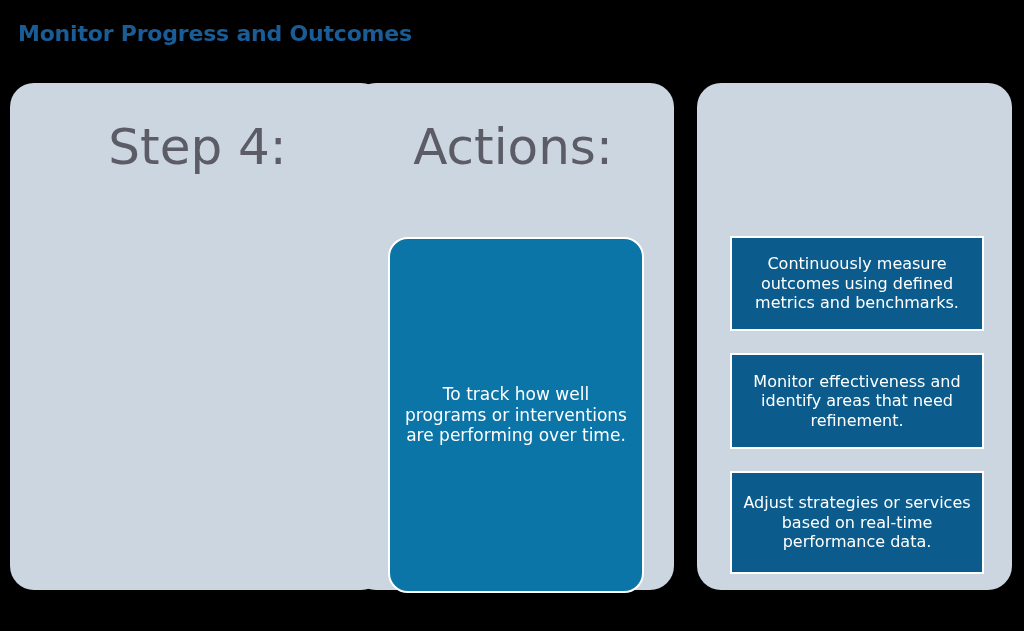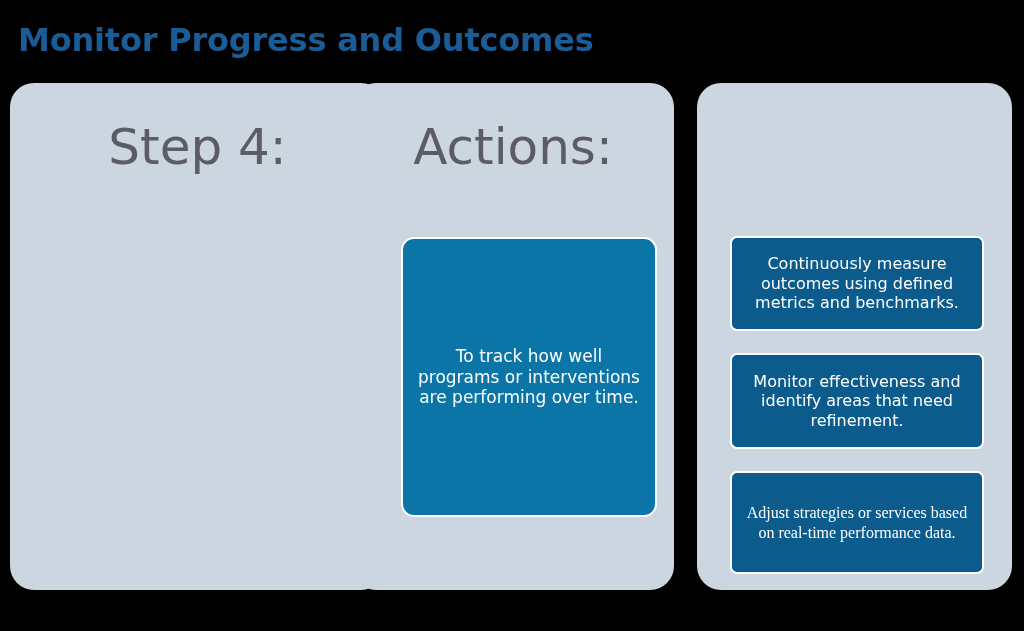--- a/index.html
+++ b/index.html
@@ -25,21 +25,21 @@
     background: #000000;
   }
 
   
   #slide-title {
     position: absolute;
     left: 18px;
     top: 21px;
     width: 900px;
     font-family: "DejaVu Sans", sans-serif;
-    font-size: 32px;
+    font-size: 22px;
     font-weight: 600;
     letter-spacing: -0.2px;
     color: #1A5C96;
     white-space: nowrap;
   }
 
   
   .card {
     position: absolute;
     top: 83px;
@@ -62,27 +62,27 @@
     font-size: 50px;
     font-weight: 400;
     line-height: 1.05;
     color: #5C5C66;
     white-space: nowrap;
   }
 
   
   #purpose-box {
     position: absolute;
-    left: 49px;
+    left: 36px;
     top: 154px;
     width: 256px;
-    height: 280px;
+    height: 356px;
     background: #0B75A8;
     border: 2px solid #FFFFFF;
-    border-radius: 13px;
+    border-radius: 20px;
     box-sizing: border-box;
     display: flex;
     align-items: center;
     justify-content: center;
   }
   #purpose-box-text {
     font-family: "DejaVu Sans", sans-serif;
     font-size: 17px;
     line-height: 1.22;
     color: #FFFFFF;
@@ -93,34 +93,34 @@
   
   #actions-list {
     position: absolute;
     left: 33px;
     top: 153px;
     width: 254px;
   }
   .action-box {
     background: #0B5C8C;
     border: 2px solid #FFFFFF;
-    border-radius: 7px;
+    border-radius: 0;
     box-sizing: border-box;
     color: #FFFFFF;
     font-family: "DejaVu Sans", sans-serif;
     font-size: 16px;
     line-height: 1.21;
     text-align: center;
     display: flex;
     align-items: center;
     justify-content: center;
     padding: 7px 9px;
     margin-bottom: 22px;
   }
-  .action-box:last-child { margin-bottom: 0; font-family: Liberation Serif, serif; }
+  .action-box:last-child { margin-bottom: 0; }
   #action-0 { height: 95px; }
   #action-1 { height: 96px; }
   #action-2 { height: 103px; }
 </style>
 </head>
 <body>
 
 <div id="slide">
 
   <div id="slide-title">Monitor Progress and Outcomes</div>

